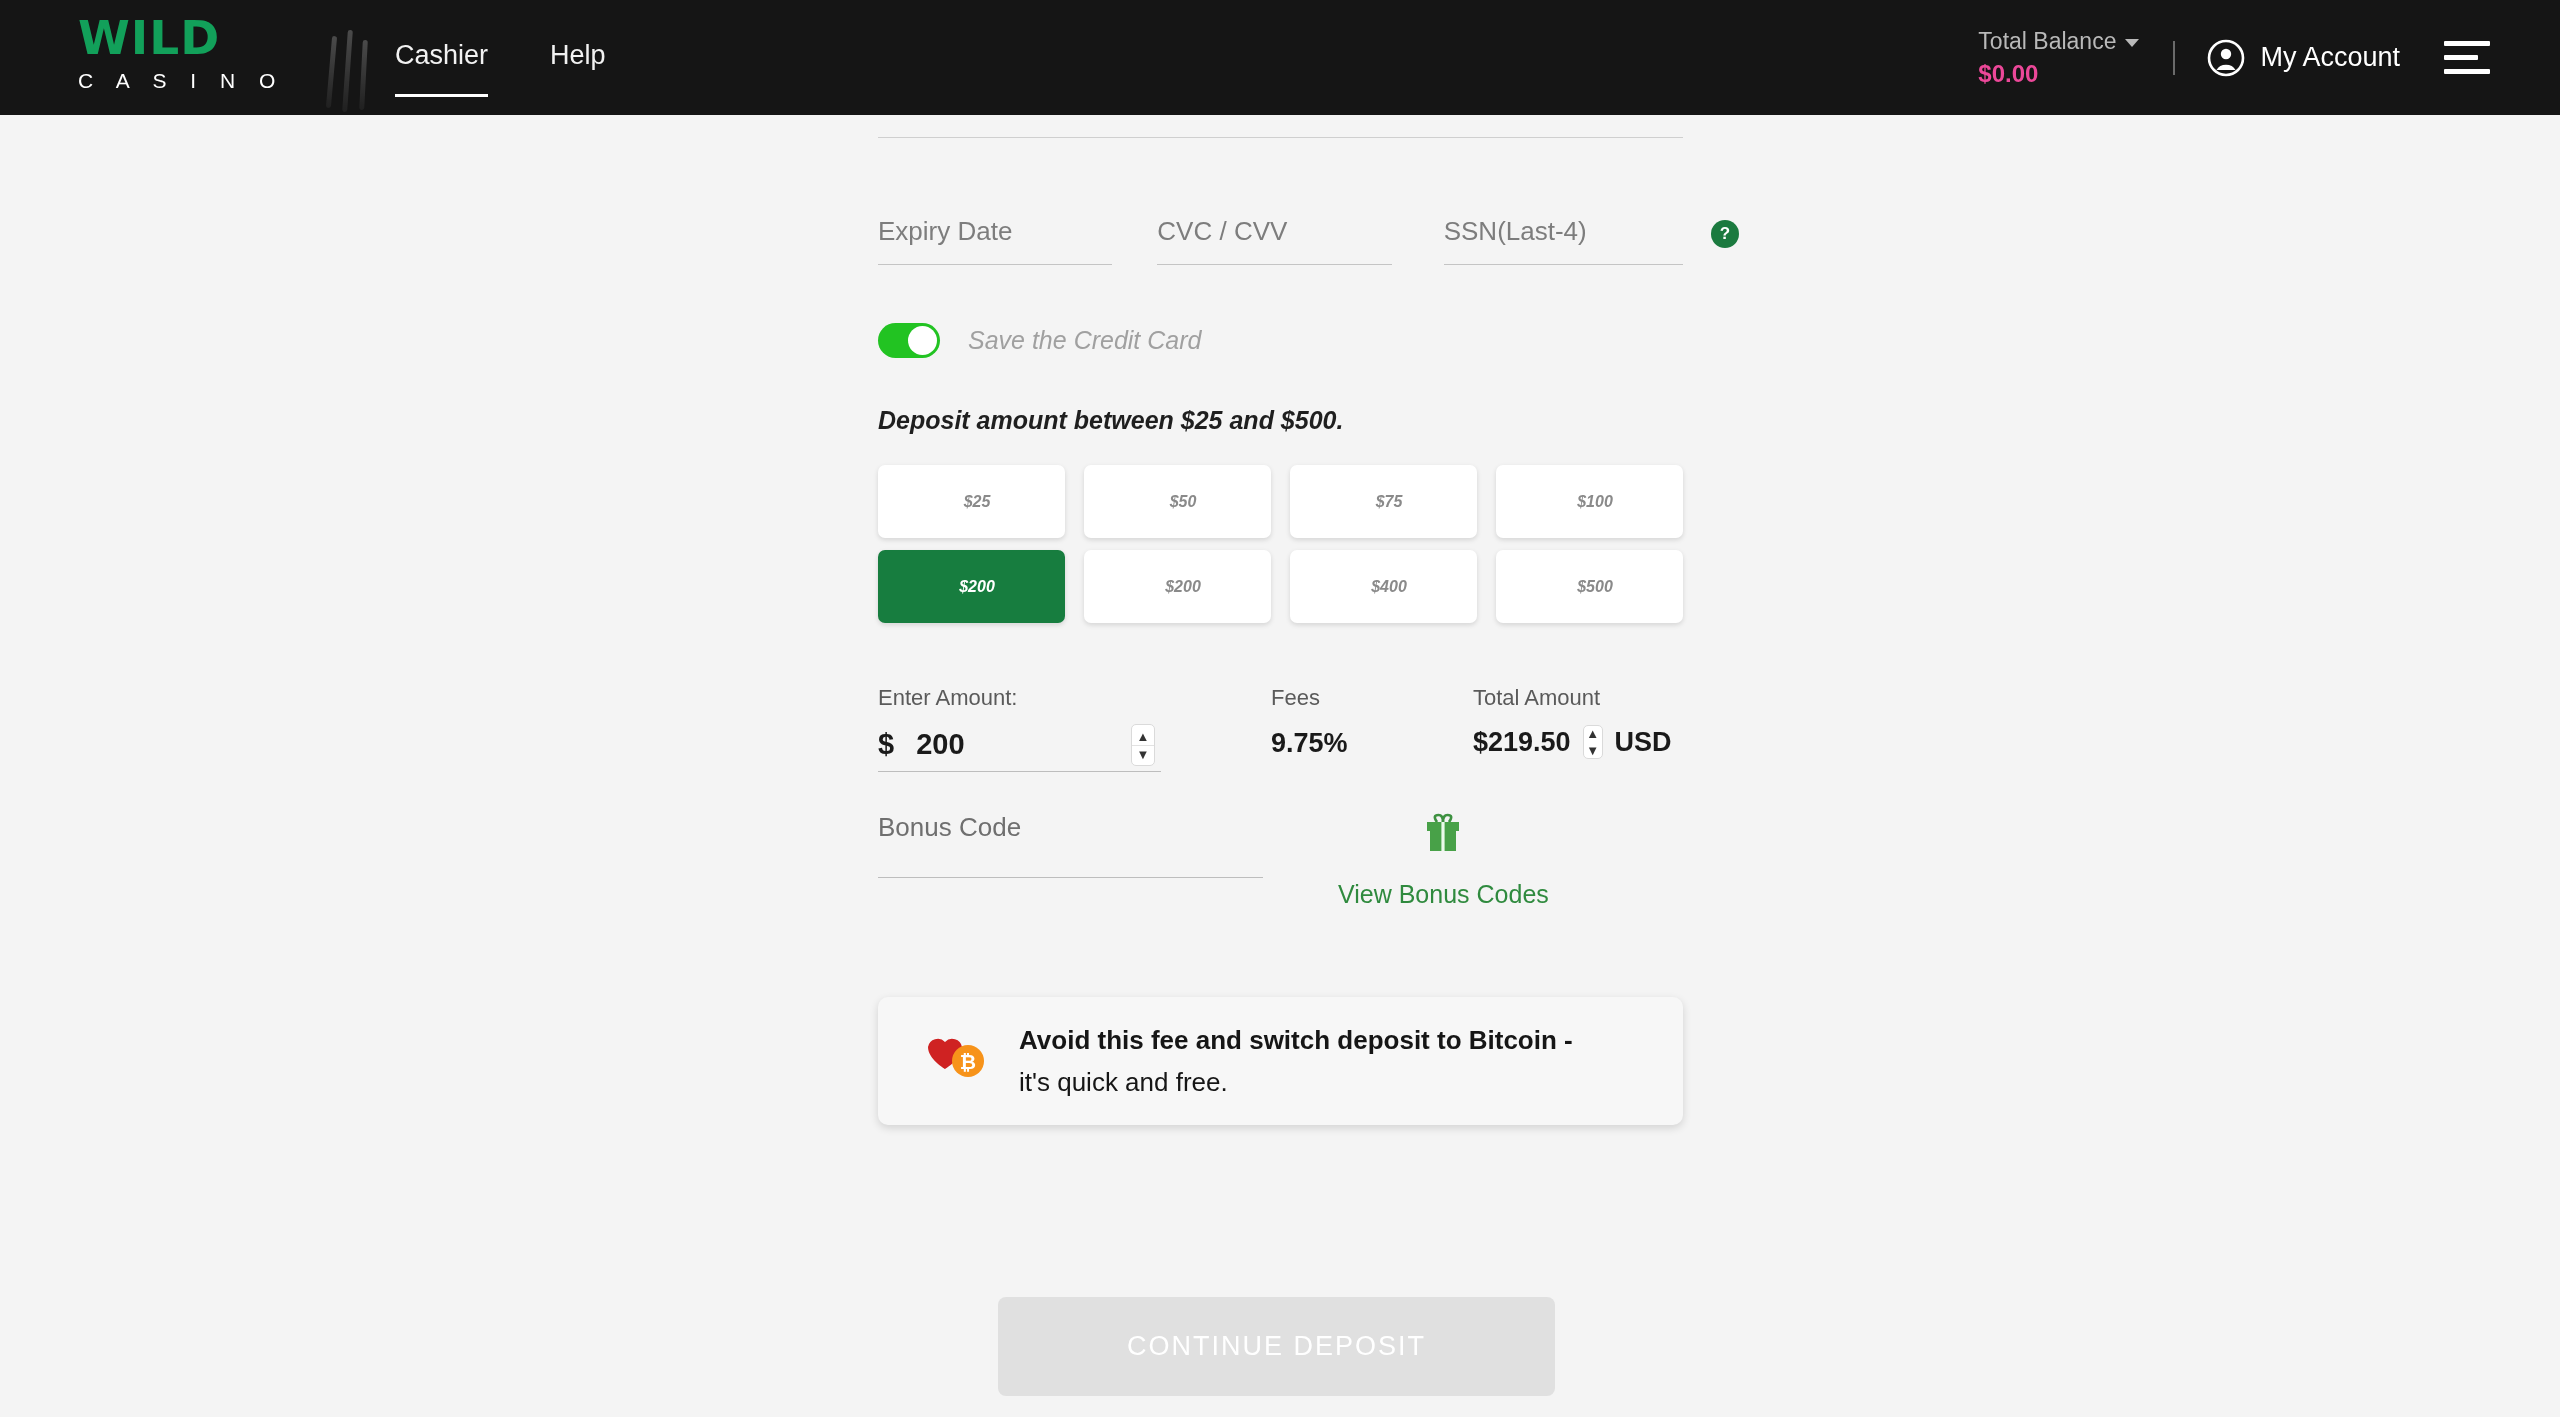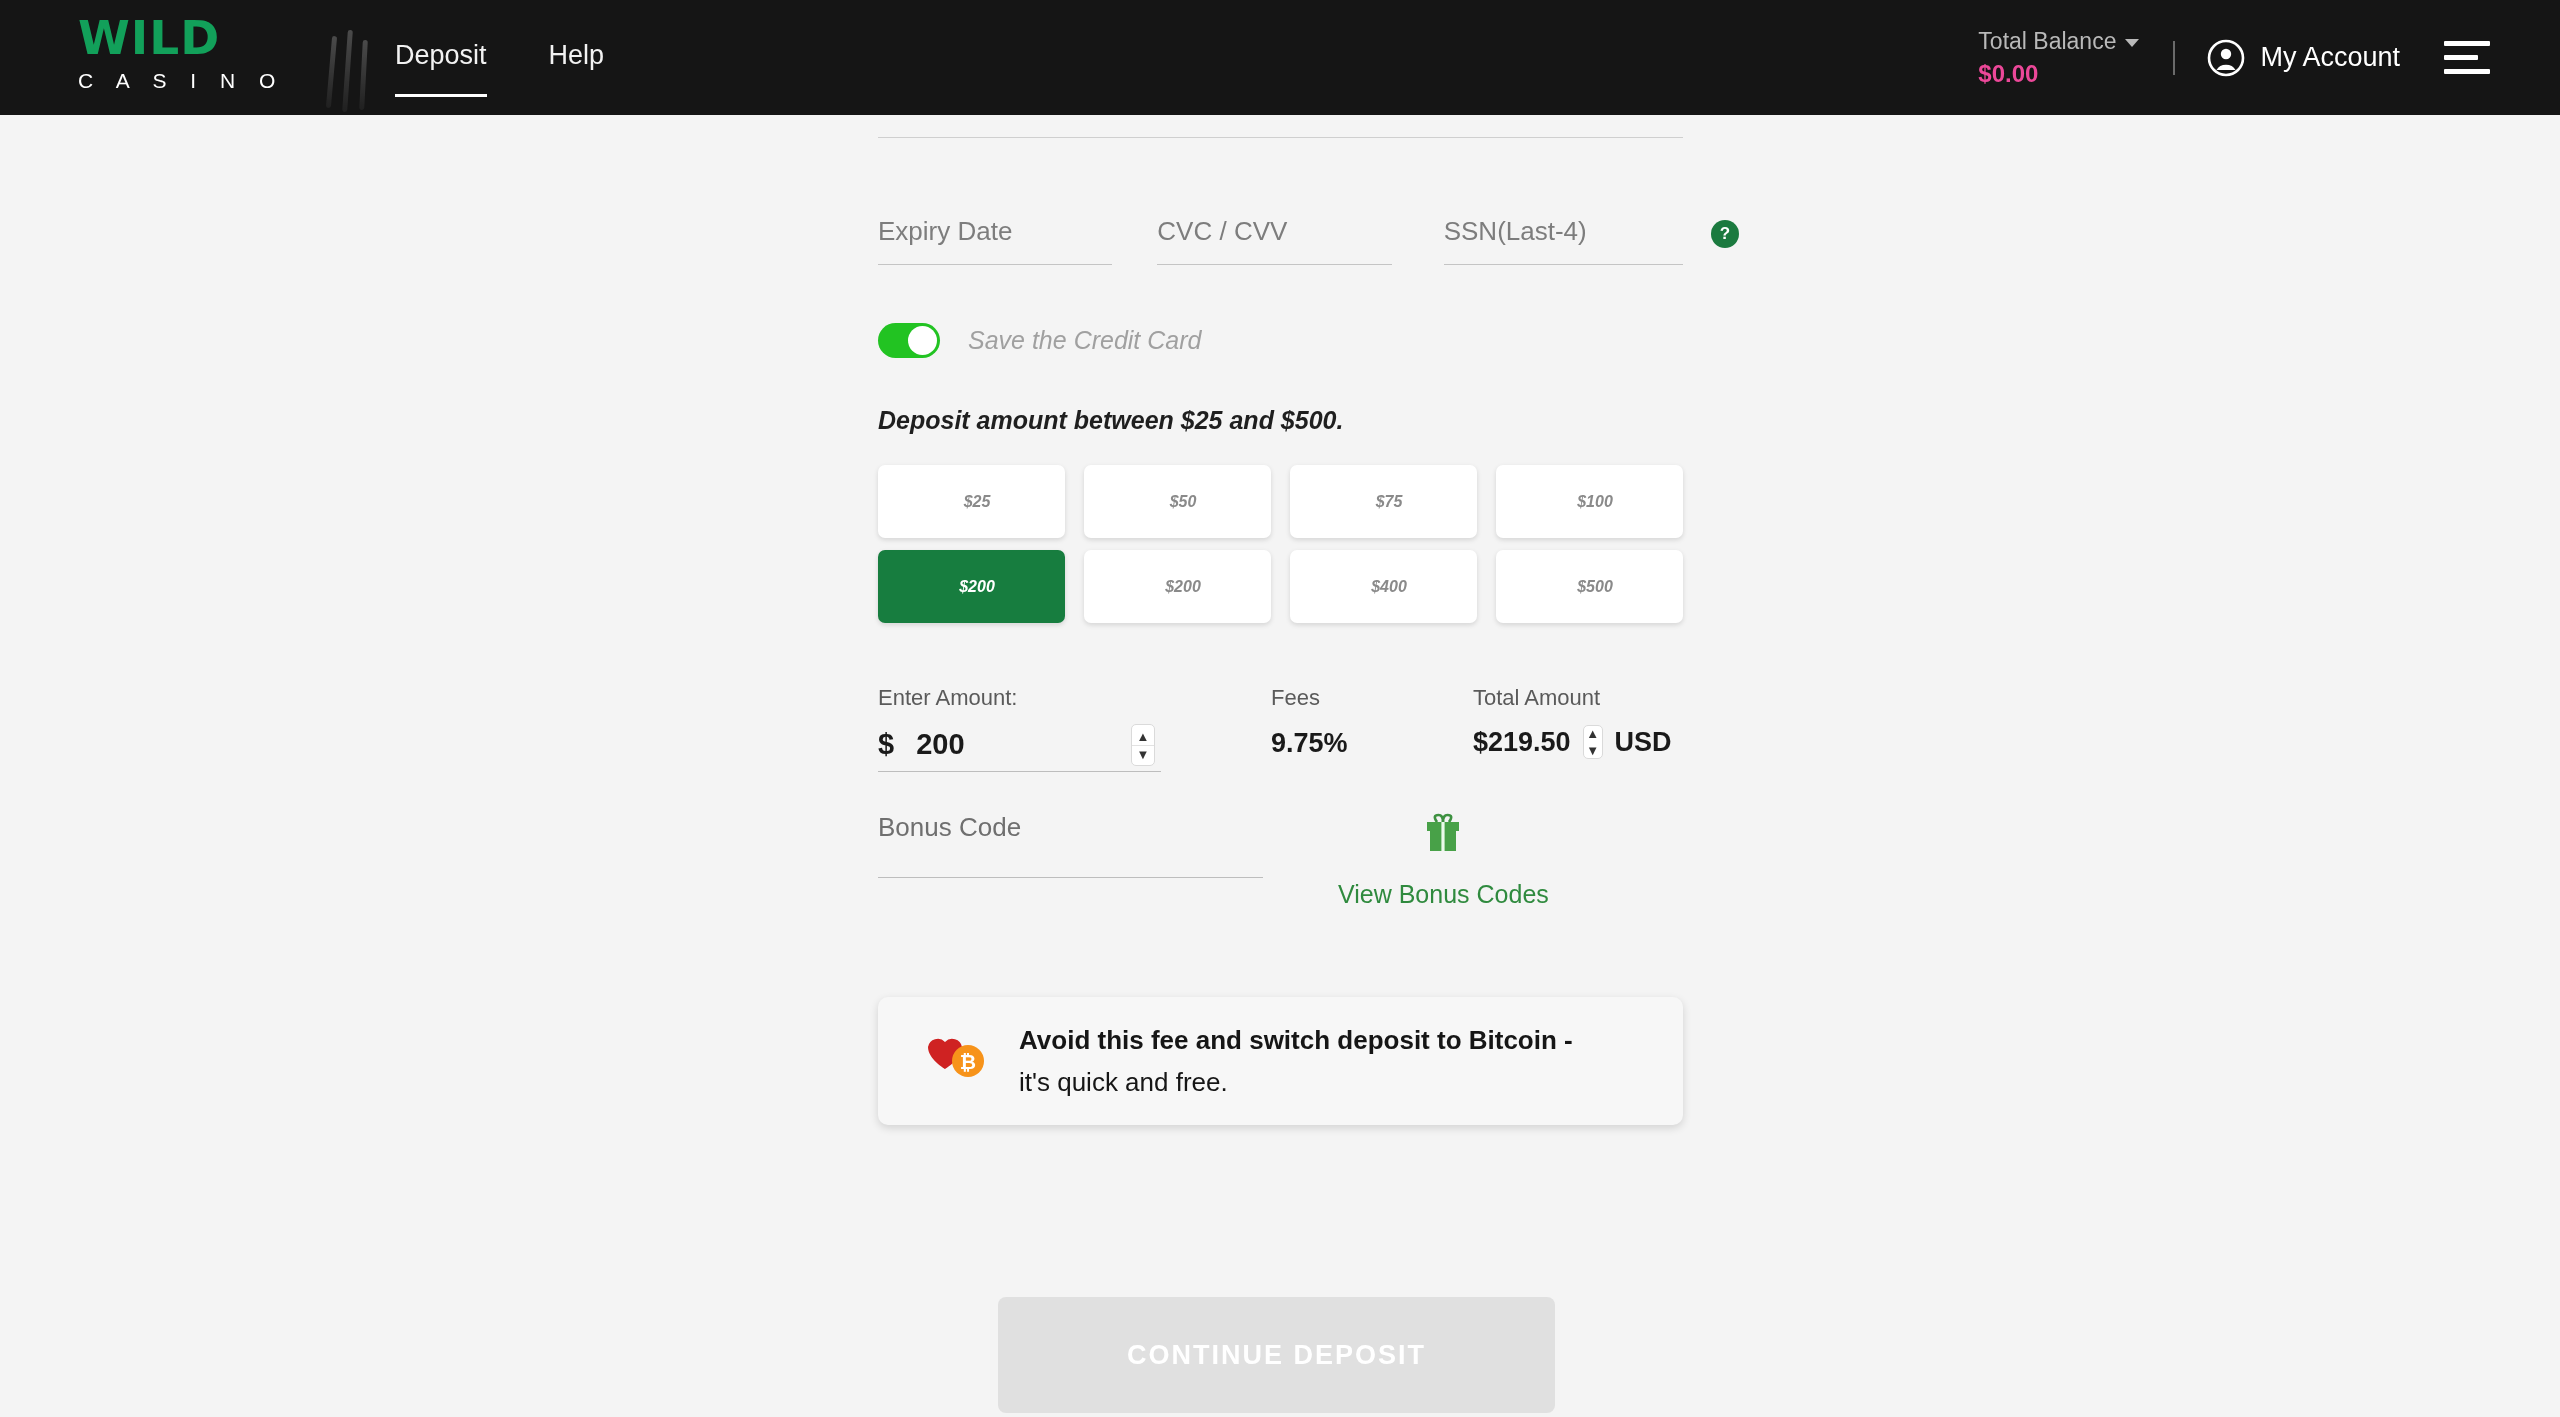--- a/index.html
+++ b/index.html
@@ -162,43 +162,43 @@
     margin-top: 88px; width: 805px; height: 128px; border-radius: 10px;
     background: #f7f7f7; box-shadow: 0 3px 8px rgba(0,0,0,.14);
     display: flex; align-items: center; padding-left: 38px; cursor: pointer;
   }
   .btc-icons { width: 78px; height: 56px; position: relative; flex: none; }
   .btc-text { margin-left: 25px; }
   .btc-line1 { font-size: 26px; font-weight: bold; color: #161616; }
   .btc-line2 { font-size: 26px; color: #161616; margin-top: 11px; }
 
   .continue-btn {
-    position: absolute; left: 998px; top: 1182px; width: 557px; height: 116px;
+    position: absolute; left: 998px; top: 1182px; width: 557px; height: 99px;
     border-radius: 8px; background: #e0e0e0; border: none;
-    color: #ffffff; font-size: 27px; font-weight: bold; letter-spacing: 2px;
+    color: #ffffff; font-size: 27px; font-weight: normal; letter-spacing: 2px;
     cursor: default;
   }
 </style>
 </head>
 <body>
 
 <div class="header">
 
   <div class="logo-wrap">
     <div class="logo-wild">WILD</div>
     <div class="logo-casino">C A S I N O</div>
     <div class="claws">
       <div class="claw c1"></div>
         <div class="claw c2"></div>
         <div class="claw c3"></div>
     </div>
   </div>
 
   <div class="nav">
-    <div class="nav-item active">Deposit</div>
+    <div class="nav-item active">Cashier</div>
     <div class="nav-item">Help</div>
   </div>
 
   <div class="header-right">
     <div class="balance">
       <div class="balance-label">
         <span>Total Balance</span>
         <span class="chev-down"></span>
       </div>
       <div class="balance-value">$0.00</div>

